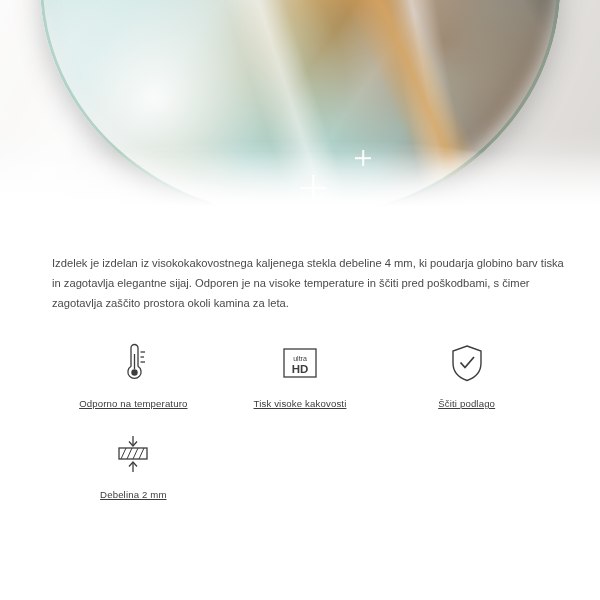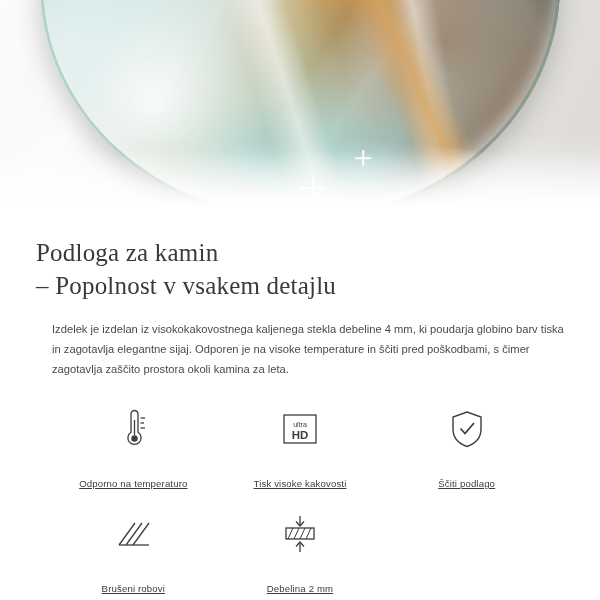--- a/index.html
+++ b/index.html
@@ -165,21 +165,21 @@
     display: grid;
     grid-template-columns: repeat(3, 1fr);
     row-gap: 24px;
     padding: 0 14px;
   }
   .feature {
     display: flex;
     flex-direction: column;
     align-items: center;
     justify-content: space-between;
-    gap: 28px;
+    gap: 14px;
   }
   .feature .glyph {
     height: 42px;
     display: flex;
     align-items: center;
     justify-content: center;
     color: #3d3d3d;
   }
   .feature .caption {
     font-size: 9.6px;
@@ -202,24 +202,20 @@
       <div class="plate-streaks"></div>
       <div class="plate-edge-light"></div>
       <div class="plate-rim"></div>
     </div>
     <span class="sparkle s1"></span>
     <span class="sparkle s2"></span>
     <div class="hero-fade"></div>
   </div>
 
   <div class="content">
-    <h1 class="title">
-      <span>Podloga za kamin</span>
-      <span class="line2">– Popolnost v vsakem detajlu</span>
-    </h1>
 
     <p class="desc">Izdelek je izdelan iz visokokakovostnega kaljenega stekla debeline 4 mm, ki poudarja globino barv tiska in zagotavlja elegantne sijaj. Odporen je na visoke temperature in ščiti pred poškodbami, s čimer zagotavlja zaščito prostora okoli kamina za leta.</p>
 
     <div class="features">
 
       <div class="feature">
         <span class="glyph">
           <svg width="38" height="42" viewBox="0 0 38 42" fill="none" stroke="#3d3d3d" stroke-width="1.3">
             <path d="M17 6a3.5 3.5 0 0 1 7 0v18.2a6.6 6.6 0 1 1-7 0V6z"></path>
             <line x1="20.5" y1="12" x2="20.5" y2="27"></line>
@@ -247,31 +243,20 @@
         <span class="glyph">
           <svg width="38" height="42" viewBox="0 0 38 42" fill="none" stroke="#3d3d3d" stroke-width="1.4">
             <path d="M19 4 L33 9 v12c0 9-6.2 14.8-14 17.5C11.2 35.8 5 30 5 21V9z"></path>
             <polyline points="12.5,20.5 17,25.5 26,15" stroke-width="1.8"></polyline>
           </svg>
         </span>
         <span class="caption">Ščiti podlago</span>
       </div>
 
 
-      <div class="feature">
-        <span class="glyph">
-          <svg width="40" height="34" viewBox="0 0 40 34" fill="none" stroke="#3d3d3d" stroke-width="1.3">
-            <path d="M6 28 L22 6"></path>
-            <path d="M13 28 L29 6"></path>
-            <path d="M20 28 L36 6"></path>
-            <path d="M6 28 H36"></path>
-          </svg>
-        </span>
-        <span class="caption">Brušeni robovi</span>
-      </div>
 
       <div class="feature">
         <span class="glyph">
           <svg width="40" height="42" viewBox="0 0 40 42" fill="none" stroke="#3d3d3d" stroke-width="1.3">
             <line x1="20" y1="3" x2="20" y2="12"></line>
             <polyline points="16,8.5 20,13 24,8.5"></polyline>
             <rect x="6" y="15" width="28" height="11" fill="none"></rect>
             <path d="M8 26 L13 15 M14 26 L19 15 M20 26 L25 15 M26 26 L31 15" stroke-width="1"></path>
             <line x1="20" y1="39" x2="20" y2="30"></line>
             <polyline points="16,33.5 20,29 24,33.5"></polyline>

